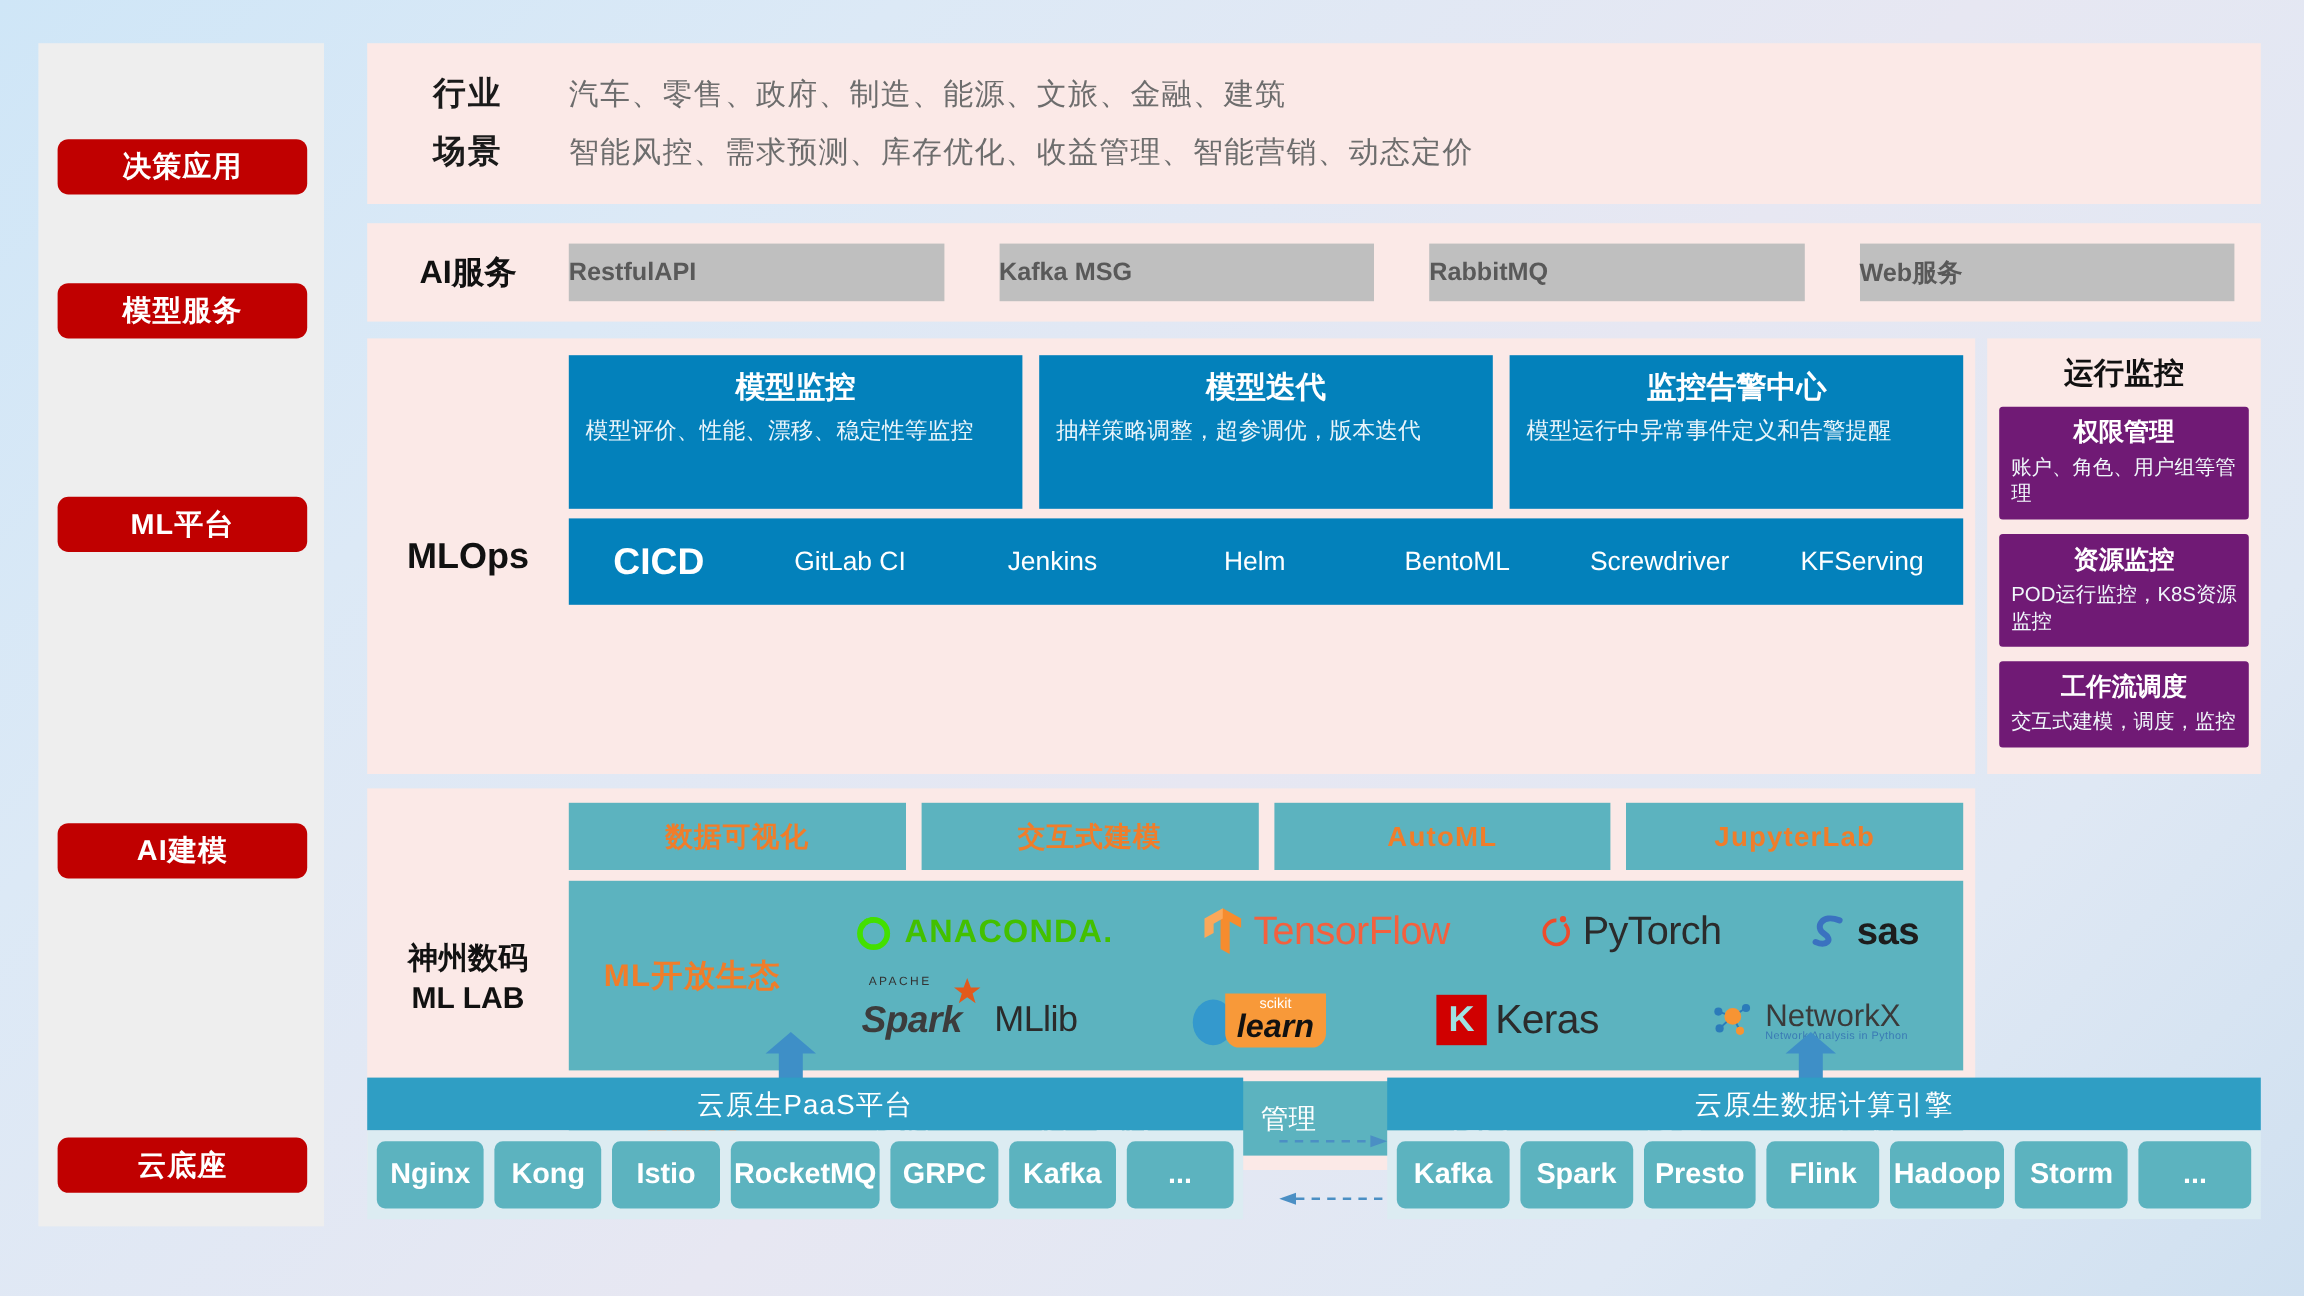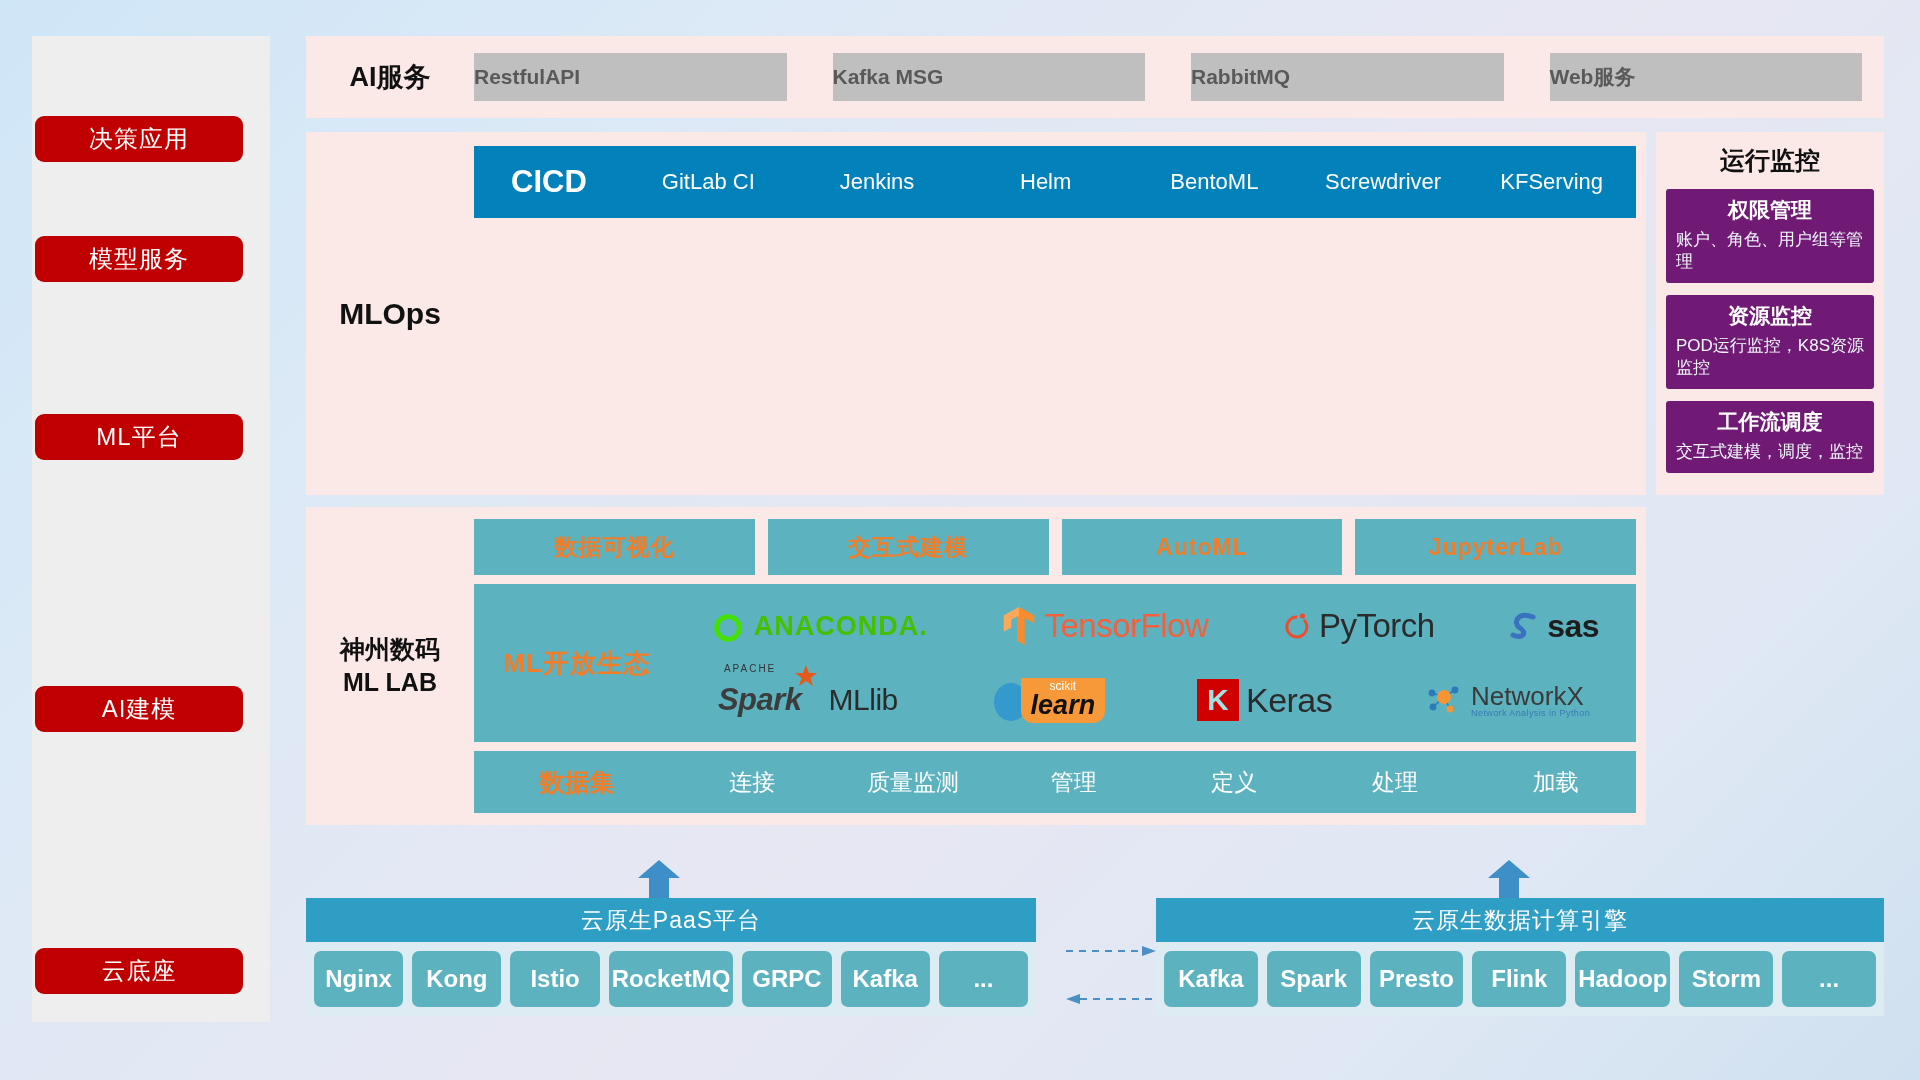--- a/index.html
+++ b/index.html
@@ -9,24 +9,24 @@
     background: linear-gradient(135deg, #cfe6f7 0%, #dce9f6 25%, #e7e7f2 55%, #dfe8f4 80%, #cfe0f0 100%);
     position: relative;
   }
 
   
   #left-rail {
     position: absolute; left: 32px; top: 36px; width: 238px; height: 986px;
     background: #eeeeee;
   }
   .rail-chip {
-    position: absolute; left: 3px; width: 208px; height: 46px;
+    position: absolute; left: 16px; width: 208px; height: 46px;
     background: #c00000; border-radius: 9px;
     display: flex; align-items: center; justify-content: center;
-    color: #ffffff; font-weight: normal; font-size: 24px; letter-spacing: 1px;
+    color: #ffffff; font-weight: bold; font-size: 24px; letter-spacing: 1px;
   }
   .rail-chip.r1 { top: 80px; }
   .rail-chip.r2 { top: 200px; }
   .rail-chip.r3 { top: 378px; }
   .rail-chip.r4 { top: 650px; }
   .rail-chip.r5 { top: 912px; }
 
   
   #main-col { position: absolute; left: 306px; top: 36px; width: 1578px; }
 
@@ -179,20 +179,30 @@
   <div class="rail-chip r4">
       <span>AI建模</span>
     </div>
   <div class="rail-chip r5">
       <span>云底座</span>
     </div>
 </div>
 
 <div id="main-col">
 
+  <div class="band" id="band-industry">
+    <div class="kv-row">
+      <div class="kv-key">行业</div>
+      <div class="kv-val">汽车、零售、政府、制造、能源、文旅、金融、建筑</div>
+    </div>
+    <div class="kv-row">
+      <div class="kv-key">场景</div>
+      <div class="kv-val">智能风控、需求预测、库存优化、收益管理、智能营销、动态定价</div>
+    </div>
+  </div>
 
   <div class="band" id="band-aisvc">
     <div class="svc-label">AI服务</div>
     <div class="svc-grid">
       <div class="svc-chip">
           <span>RestfulAPI</span>
         </div>
       <div class="svc-chip">
           <span>Kafka MSG</span>
         </div>
@@ -202,20 +212,34 @@
       <div class="svc-chip">
           <span>Web服务</span>
         </div>
     </div>
   </div>
 
   <div id="row-mlops">
     <div id="band-mlops">
       <div class="mlops-label">MLOps</div>
       <div class="mlops-right">
+        <div class="mlops-cards">
+          <div class="mlops-card">
+            <div class="mlops-card-title">模型监控</div>
+            <div class="mlops-card-desc">模型评价、性能、漂移、稳定性等监控</div>
+          </div>
+          <div class="mlops-card">
+            <div class="mlops-card-title">模型迭代</div>
+            <div class="mlops-card-desc">抽样策略调整，超参调优，版本迭代</div>
+          </div>
+          <div class="mlops-card">
+            <div class="mlops-card-title">监控告警中心</div>
+            <div class="mlops-card-desc">模型运行中异常事件定义和告警提醒</div>
+          </div>
+        </div>
         <div class="cicd-bar">
           <div class="cicd-title">CICD</div>
           <div class="cicd-items">
             <div class="cicd-item">GitLab CI</div>
             <div class="cicd-item">Jenkins</div>
             <div class="cicd-item">Helm</div>
             <div class="cicd-item">BentoML</div>
             <div class="cicd-item">Screwdriver</div>
             <div class="cicd-item">KFServing</div>
           </div>

